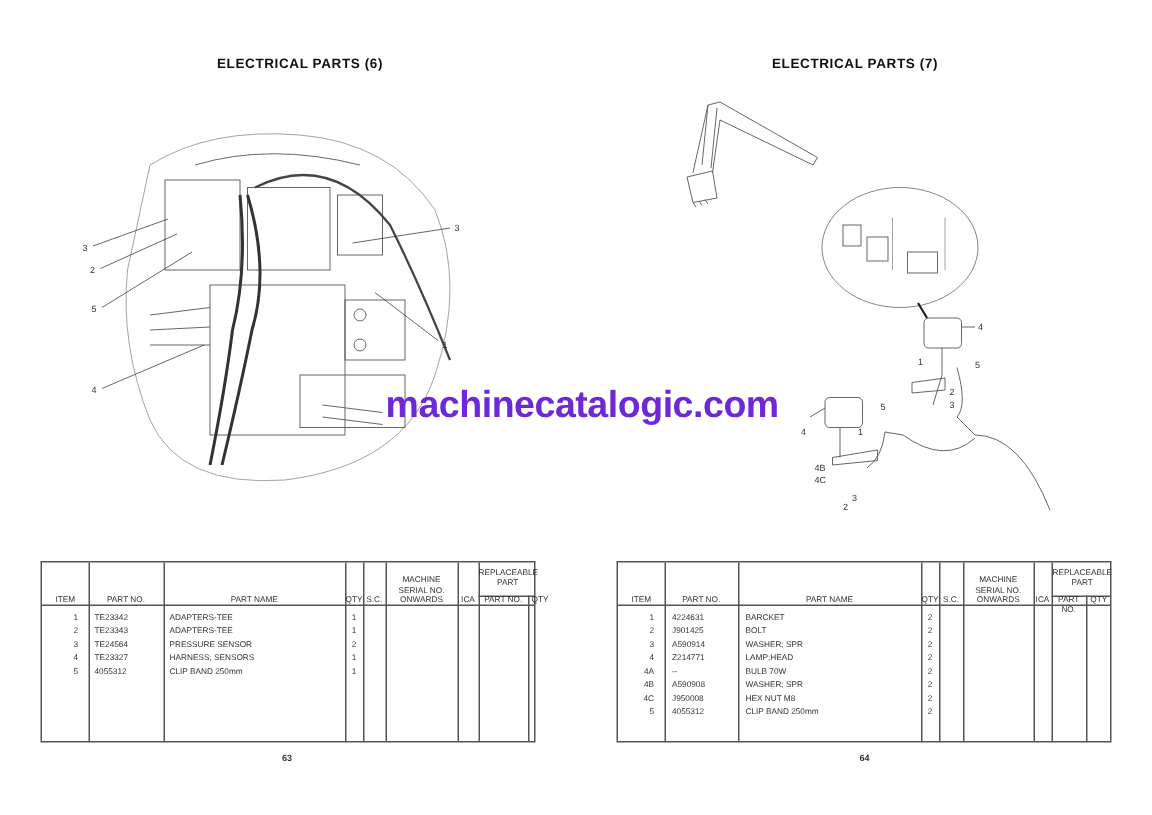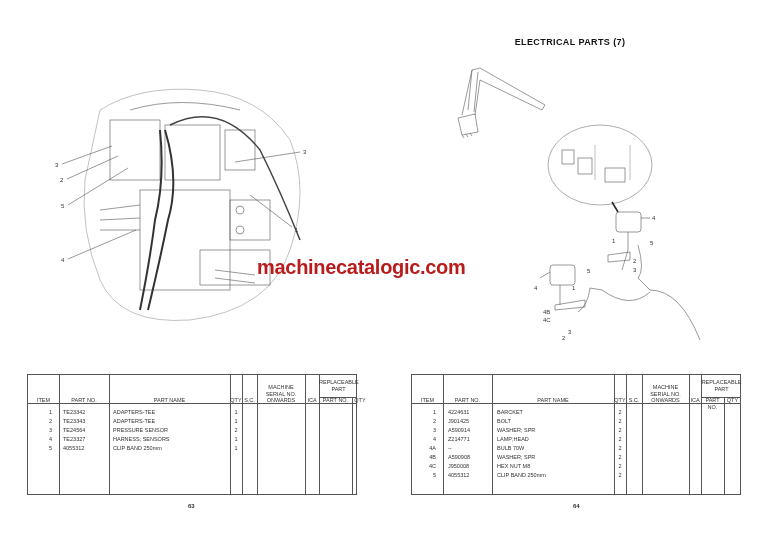--- a/index.html
+++ b/index.html
@@ -5,27 +5,28 @@
   * { margin:0; padding:0; box-sizing:border-box; }
   body { width:768px; height:543px; background:#ffffff; position:relative; overflow:hidden; font-family:"Liberation Sans", sans-serif; color:#222; }
   .page-title { position:absolute; font-weight:bold; font-size:9px; letter-spacing:0.4px; text-align:center; line-height:11px; color:#111; }
   .diagram { position:absolute; }
   .tbl { position:absolute; border:1px solid #555; }
   .tbl .col { position:absolute; top:0; bottom:0; border-left:1px solid #555; }
   .tbl .hline { position:absolute; left:0; right:0; border-top:1px solid #555; }
   .tbl .hdr { position:absolute; font-size:5.5px; color:#333; text-align:center; line-height:6.5px; }
   .tbl .cell { position:absolute; font-size:5.5px; color:#333; line-height:7px; white-space:nowrap; }
   .page-num { position:absolute; font-size:6px; font-weight:bold; color:#333; }
-  .watermark { position:absolute; left:257px; top:256px; font-size:20px; font-weight:bold; color:#b91c1c; letter-spacing:-0.3px; font-family:"Liberation Sans", sans-serif; }
+  .watermark { position:absolute; left:257px; top:256px; font-size:25px; font-weight:bold; color:#6d28d9; letter-spacing:-0.3px; font-family:"Liberation Sans", sans-serif; }
   .callout { font-size:6px; fill:#333; font-family:"Liberation Sans", sans-serif; }
 </style>
 </head>
 <body>
 
 <div class="page-title" style="left:100px; top:37px; width:200px;">
+  <div>ELECTRICAL PARTS (6)</div>
 </div>
 
 <svg class="diagram" style="left:40px; top:80px;" width="290" height="250" viewBox="0 0 290 250">
   <g stroke="#555" fill="none" stroke-width="0.6">
     <path d="M60 30 Q100 5 160 10 Q220 15 250 60 Q270 110 250 170 Q230 230 150 240 Q80 245 60 200 Q40 150 45 100 Z" stroke="#999"></path>
     <rect x="70" y="40" width="50" height="60"></rect>
     <rect x="125" y="45" width="55" height="55"></rect>
     <rect x="185" y="50" width="30" height="40"></rect>
     <rect x="100" y="110" width="90" height="100"></rect>
     <rect x="190" y="120" width="40" height="40"></rect>

